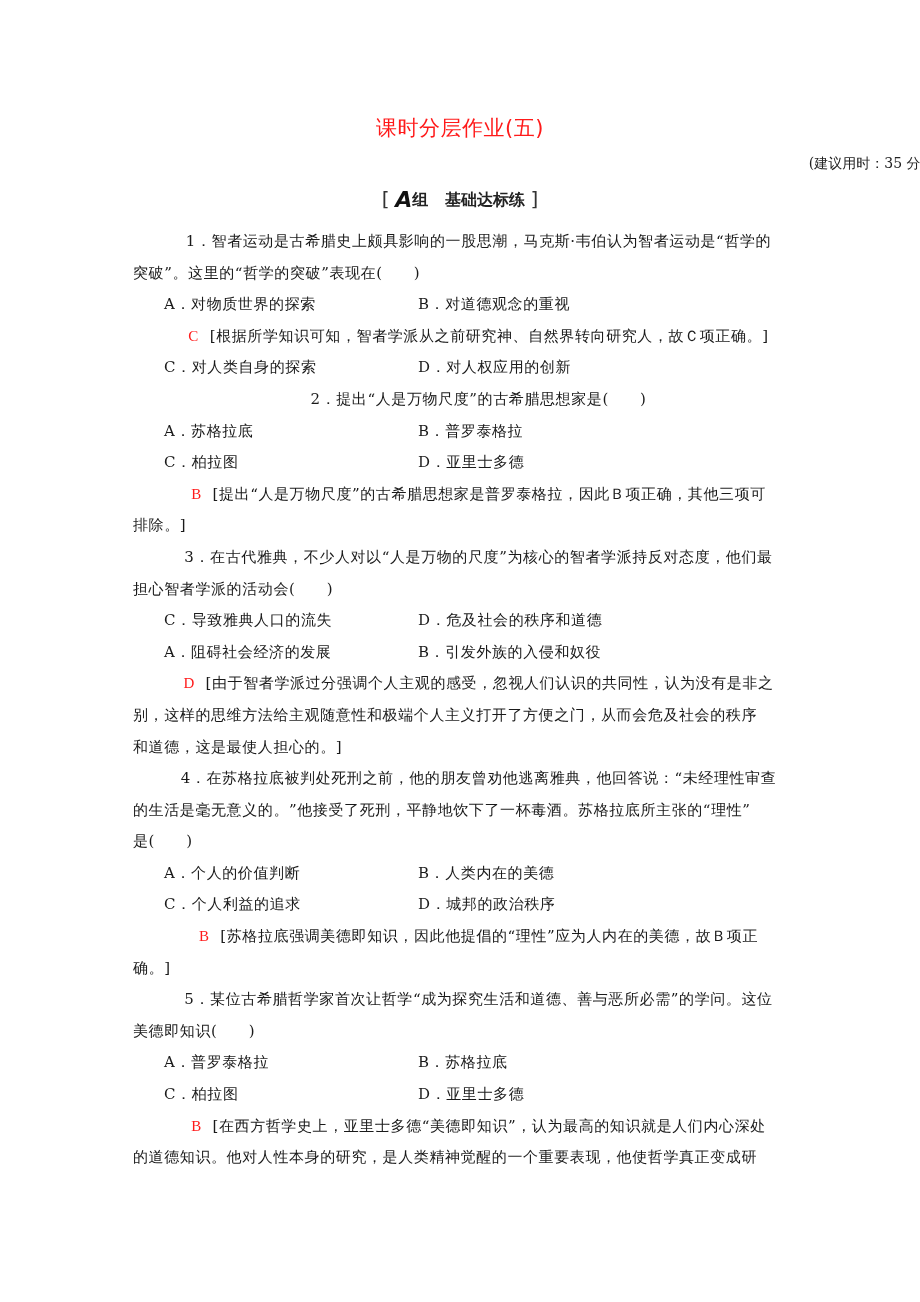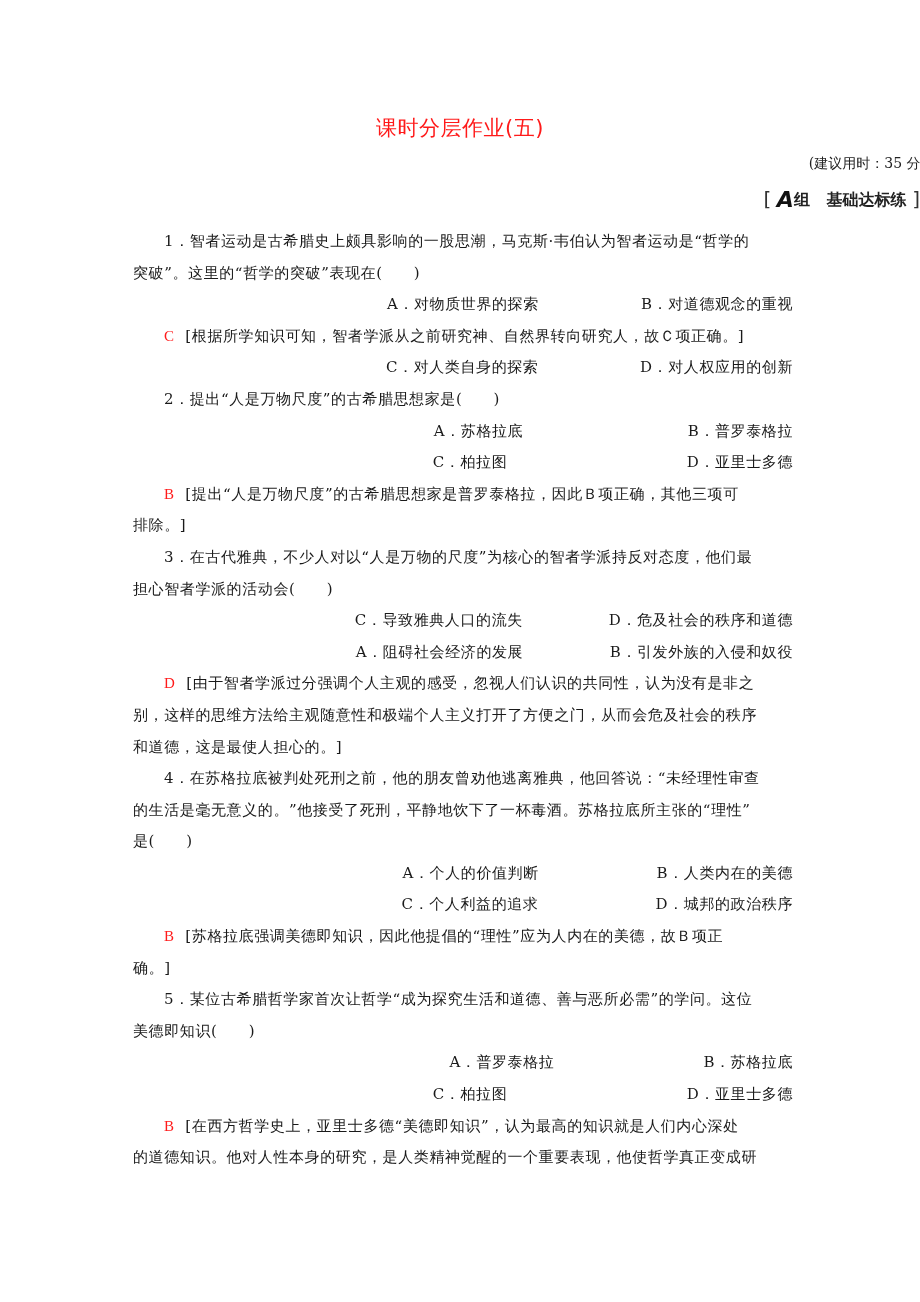--- a/index.html
+++ b/index.html
@@ -4,30 +4,30 @@
 <style>
   html, body { margin: 0; padding: 0; background: #ffffff; }
   body { width: 920px; height: 1302px; position: relative; overflow: hidden;
          font-family: "DejaVu Serif", "Liberation Serif", serif; color: #1a1a1a; }
   .page { position: absolute; left: 0; top: 0; width: 784px; height: 1302px; padding-left: 48px; }
   .title { position: absolute; top: 114px; left: 0; width: 920px; text-align: center;
            font-family: "DejaVu Sans", "Liberation Sans", sans-serif; font-size: 21px;
            color: #ff1a1a; letter-spacing: 0.5px; }
   .subtitle { position: absolute; top: 155px; left: 0; width: 920px; text-align: right;
               font-size: 14px; color: #222; margin-left: 20px; }
-  .group-header { position: absolute; top: 187px; left: 0; width: 920px; text-align: right;
+  .group-header { position: absolute; top: 187px; left: 0; width: 920px; text-align: center;
                   font-family: "DejaVu Sans", "Liberation Sans", sans-serif; font-size: 16px;
                   font-weight: bold; color: #222; white-space: pre; }
   .group-header .bracket { font-weight: normal; font-size: 20px; color: #333; vertical-align: -1px; }
   .group-header .letter { font-style: italic; font-weight: 900; font-size: 22px;
                           font-family: "DejaVu Sans", sans-serif; color: #111; vertical-align: -2px; }
   .body { position: absolute; left: 133px; top: 226px; width: 660px; }
   .line { height: 31.6px; line-height: 31.6px; font-size: 15px; white-space: pre; letter-spacing: 0.6px; }
-  .indent { padding-left: 31px; }
-  .opt-row { display: flex; padding-left: 31px; justify-content: flex-end; }
+  .indent { padding-left: 31px; text-align: center; }
+  .opt-row { display: flex; padding-left: 31px; }
   .opt { white-space: pre; }
   .opt.left { width: 254px; }
   .ans { color: #ff1a1a; font-family: "Liberation Serif", serif; font-size: 15px; }
 </style>
 </head>
 <body>
 
 <div class="page">
   <div class="title">课时分层作业(五)</div>
   <div class="subtitle">(建议用时：35 分钟)</div>

